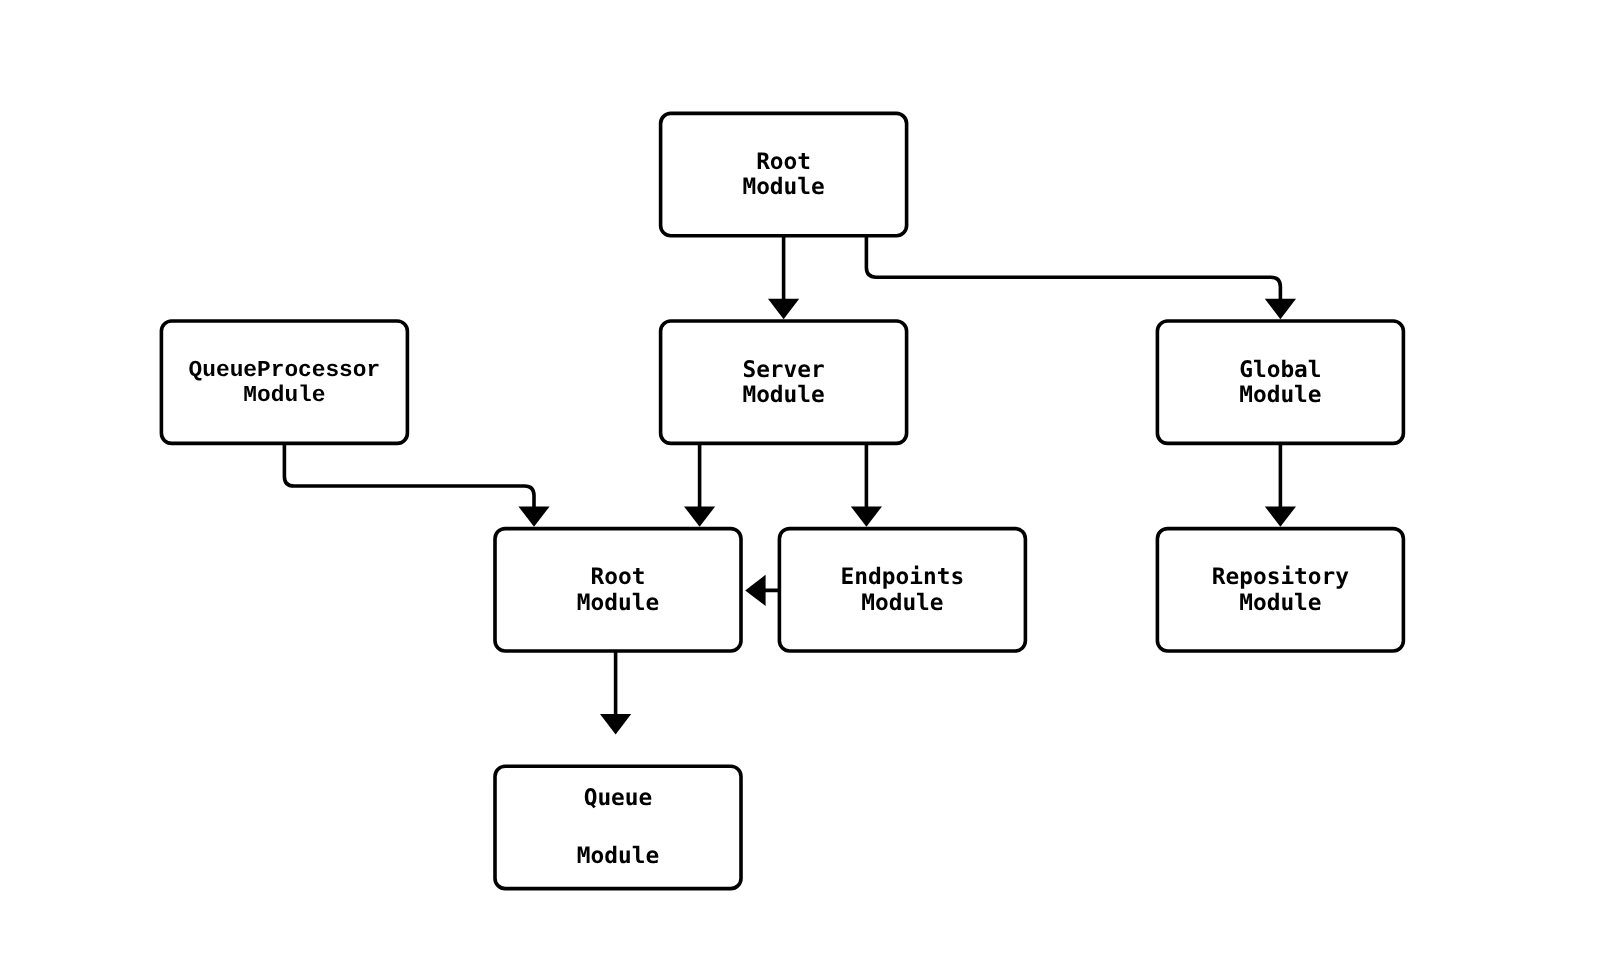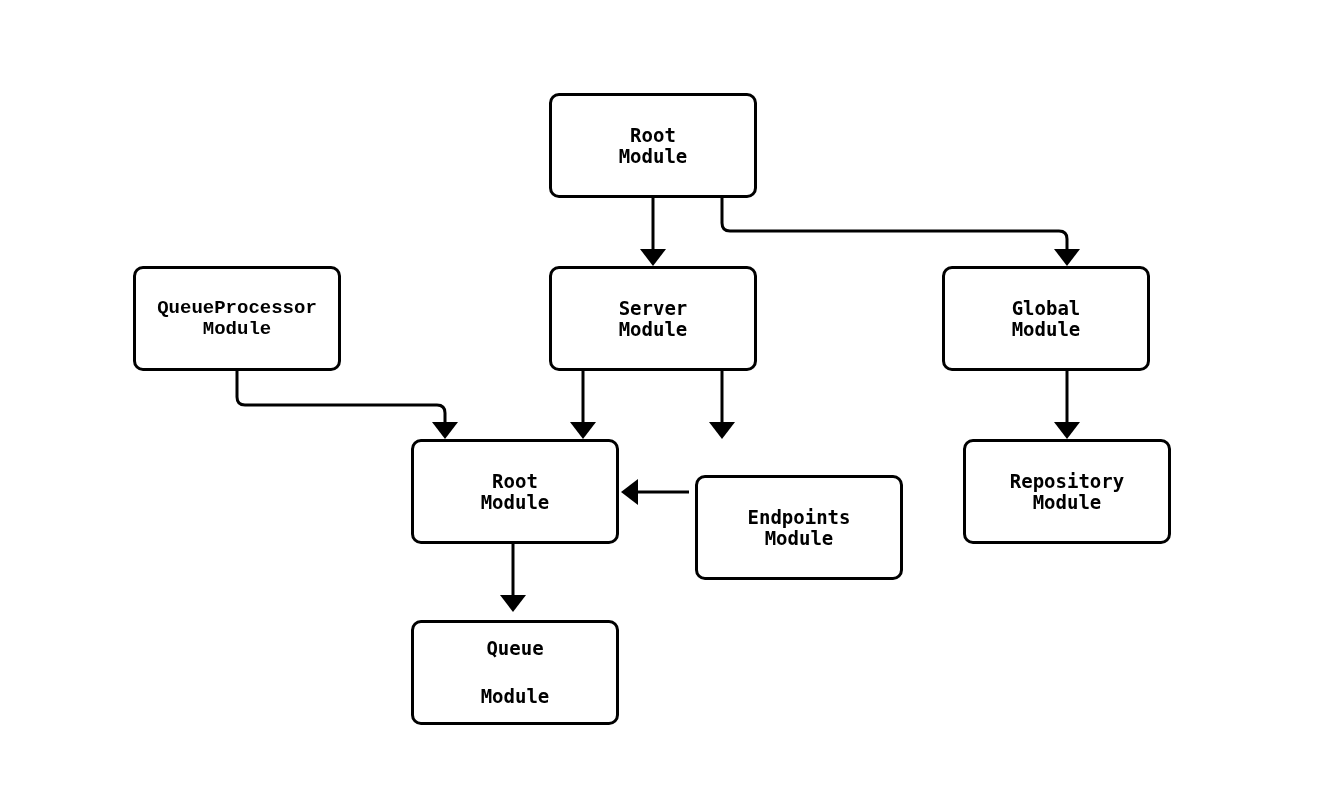--- a/index.html
+++ b/index.html
@@ -40,25 +40,25 @@
     font-weight: bold;
     font-size: 19px;
     line-height: 21px;
   }
   .node span { display: block; white-space: nowrap; }
 
   
   #node-root        { left: 549px; top: 93px;  }
   #node-qproc       { left: 133px; top: 266px; font-family: Liberation Mono, monospace; }
   #node-server      { left: 549px; top: 266px; }
-  #node-global      { left: 942px; top: 266px; justify-content: center; }
+  #node-global      { left: 963px; top: 266px; justify-content: center; }
   #node-core        { left: 411px; top: 439px; }
-  #node-endpoints   { left: 695px; top: 439px; margin-top: 36px; }
+  #node-endpoints   { left: 648px; top: 439px; }
   #node-repository  { left: 963px; top: 439px; }
-  #node-queue       { left: 411px; top: 620px; gap: 27px; }
+  #node-queue       { left: 411px; top: 637px; gap: 27px; }
 
   .edge-path {
     fill: none;
     stroke: #000000;
     stroke-width: 3;
   }
   .arrow-head {
     fill: #000000;
     stroke: none;
   }

